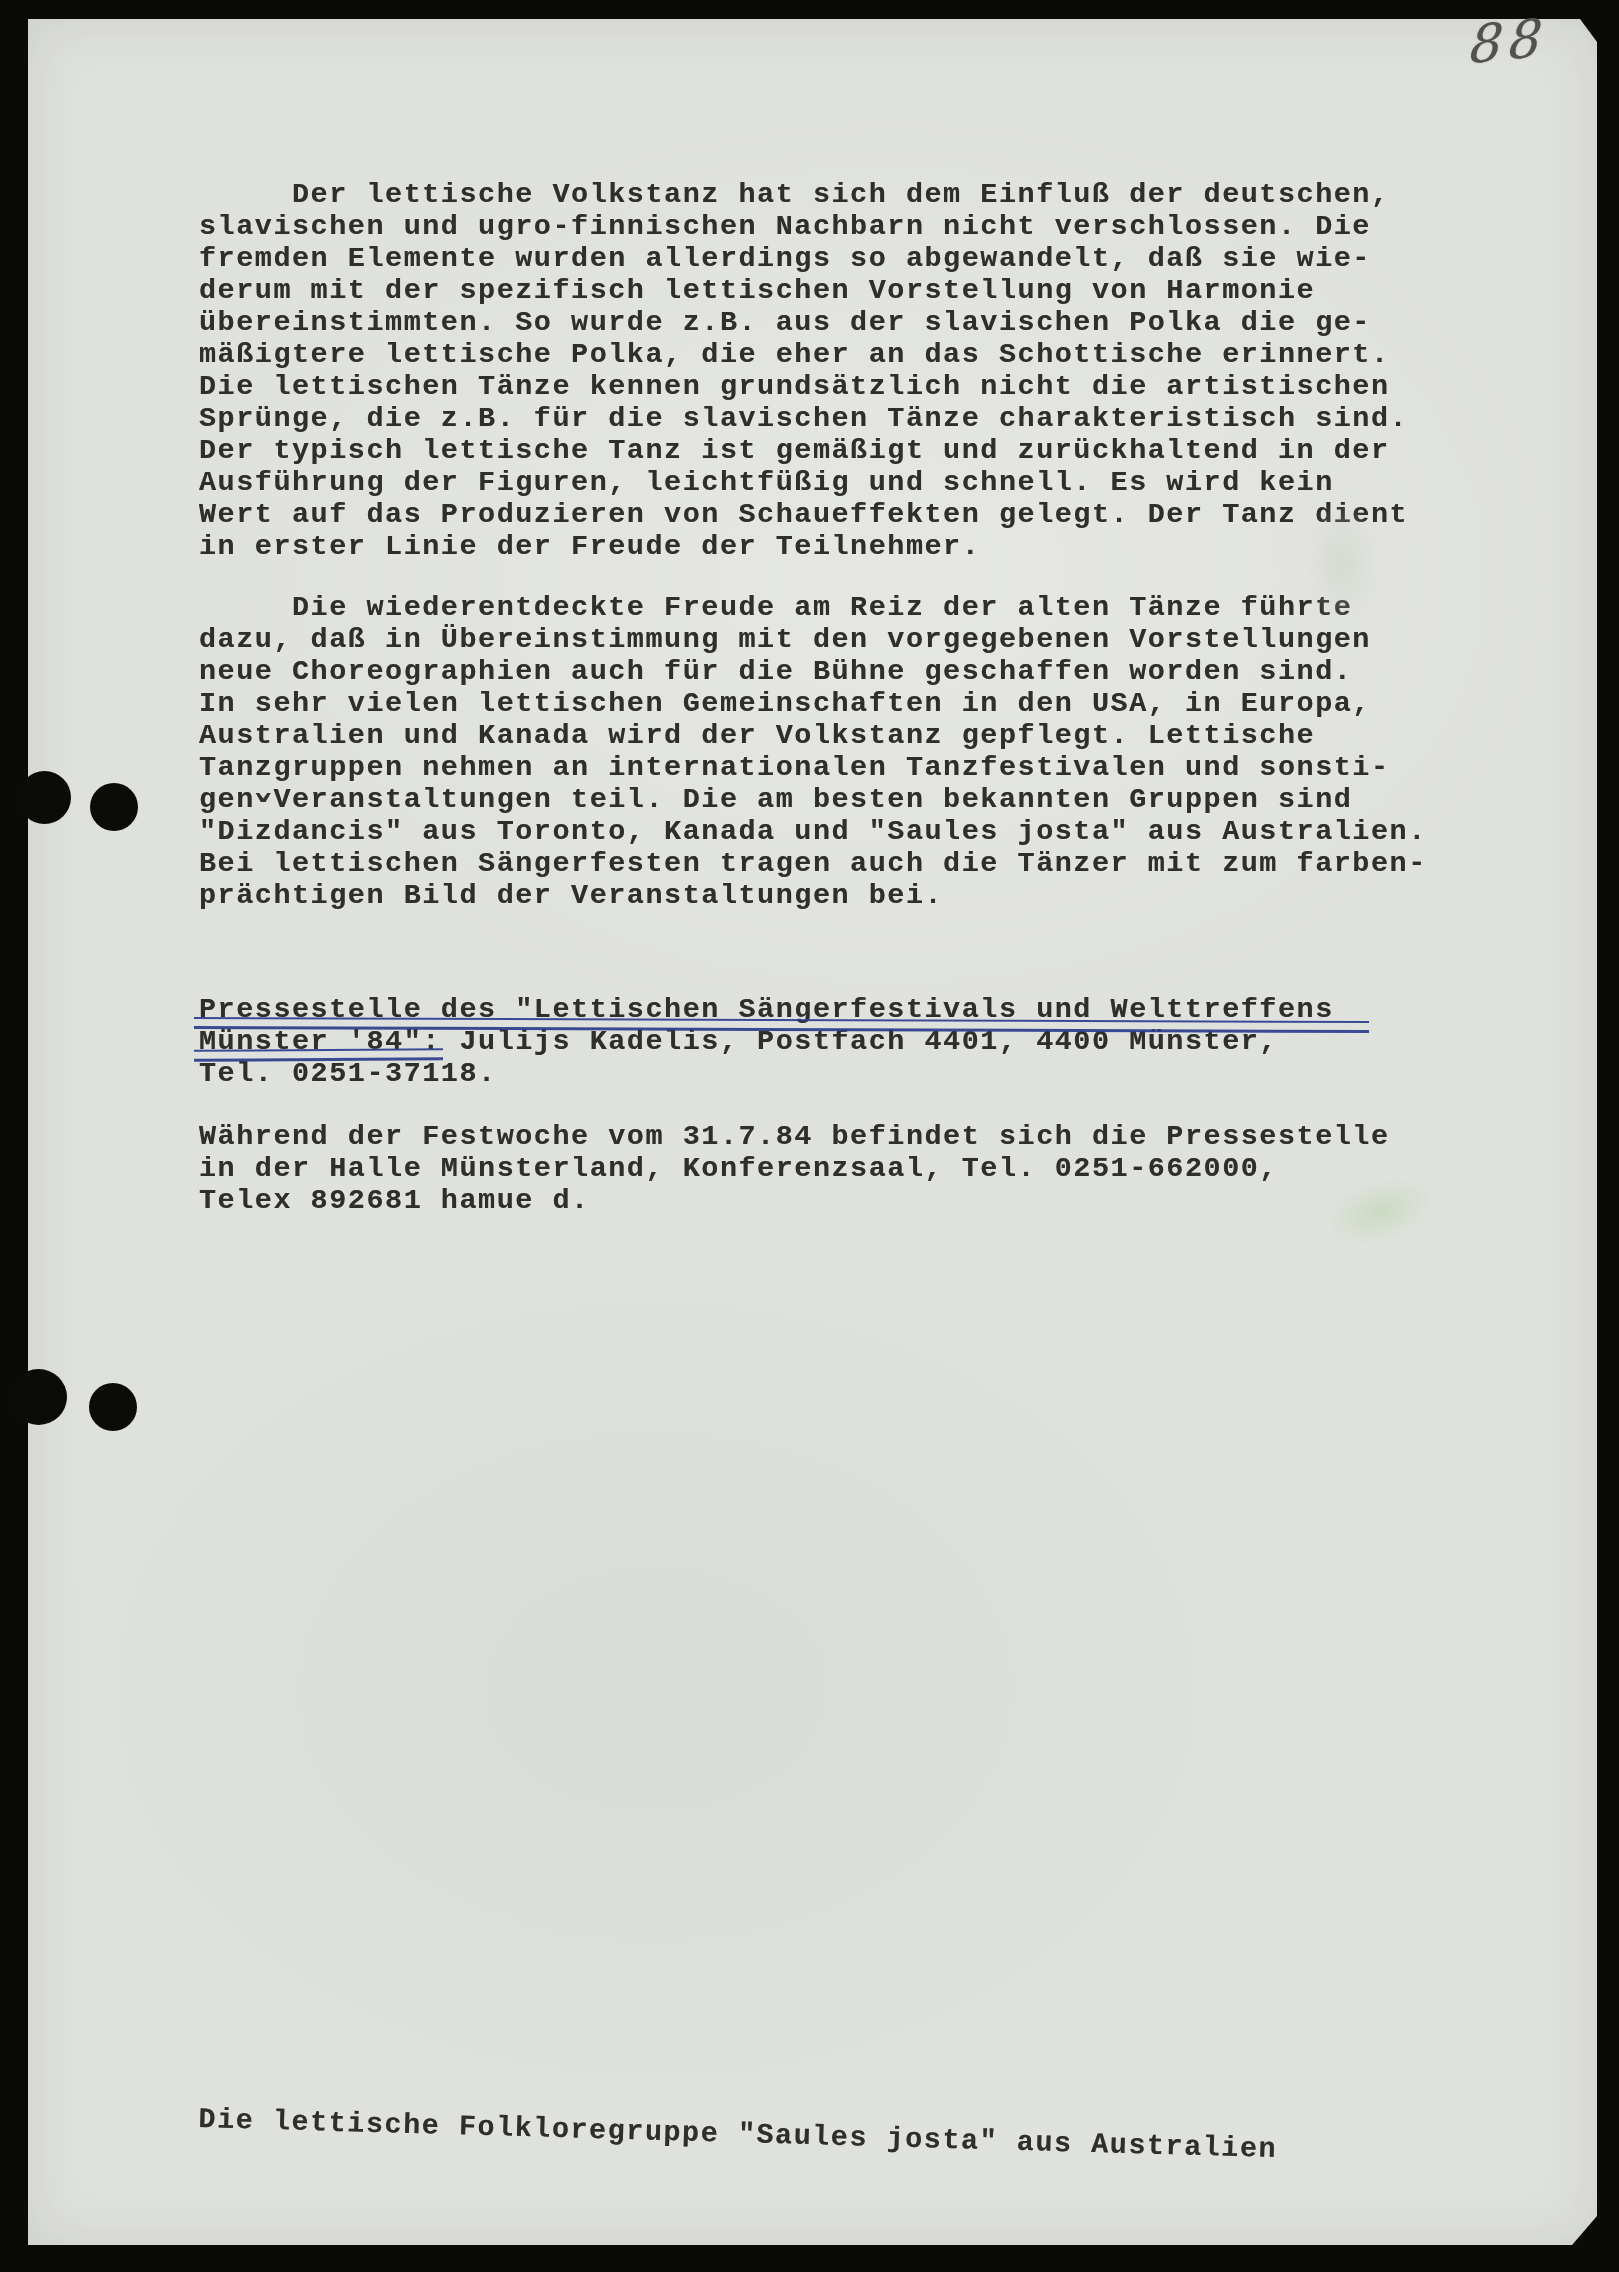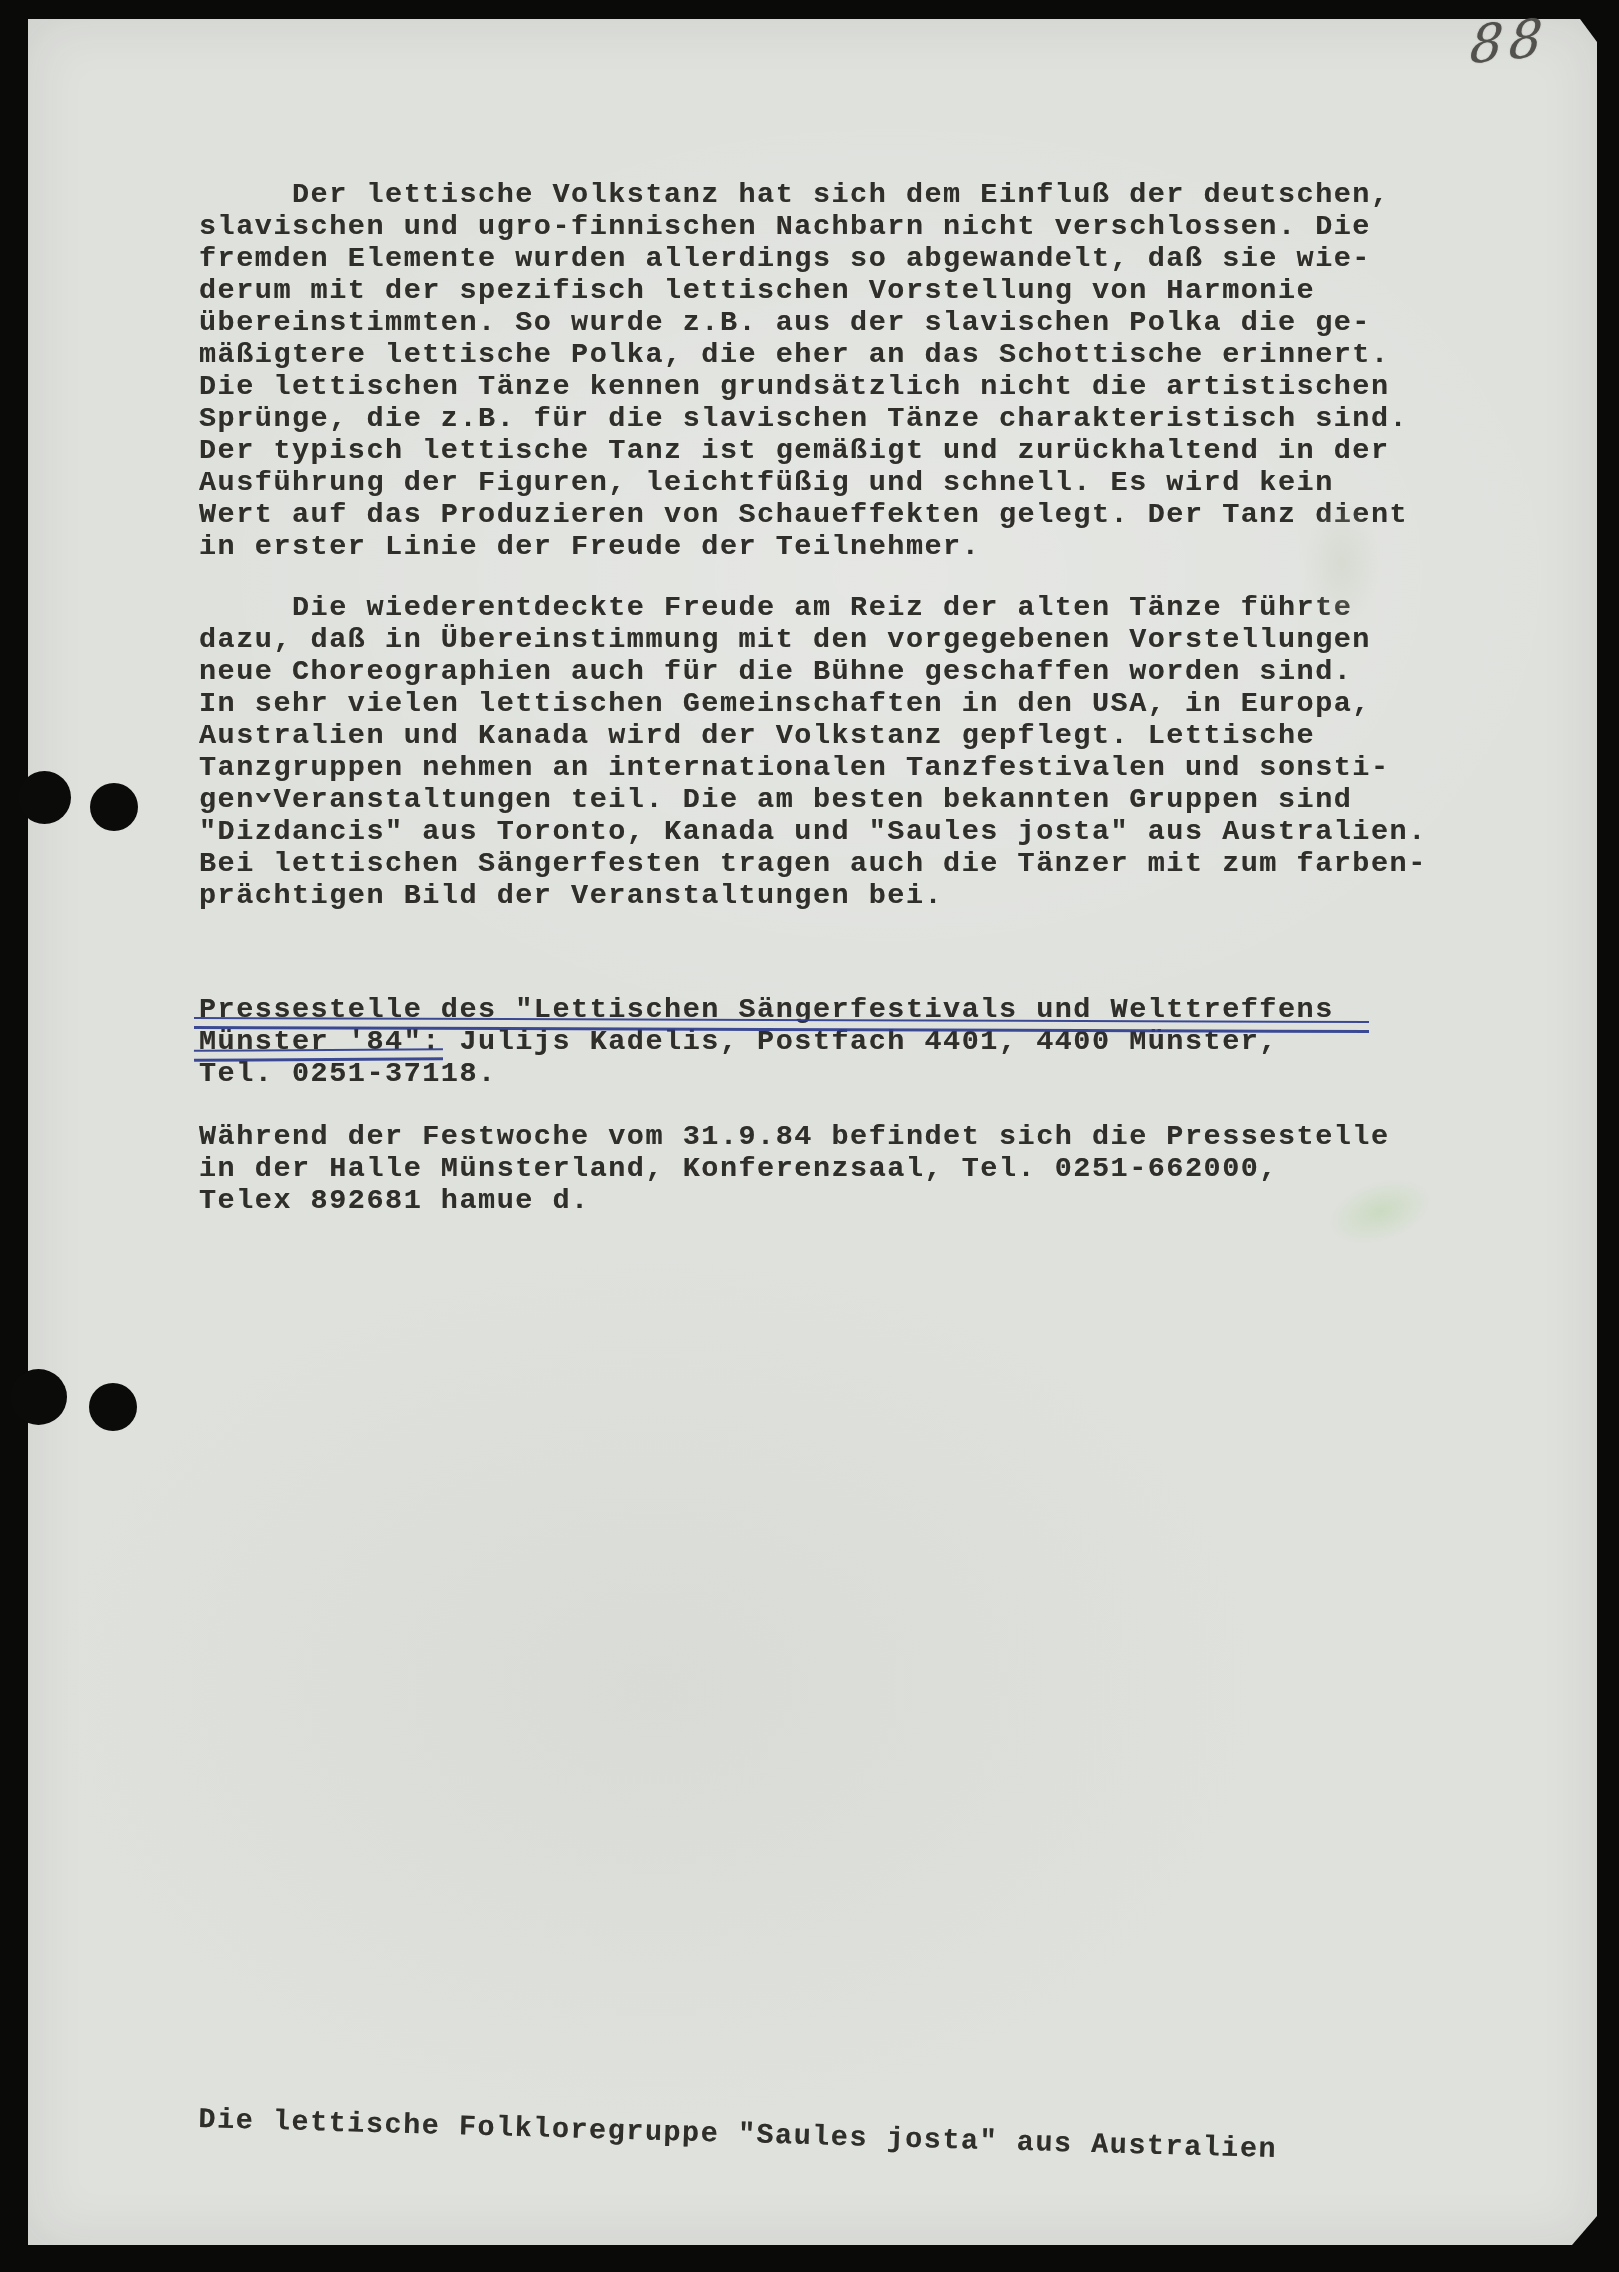--- a/index.html
+++ b/index.html
@@ -136,21 +136,21 @@
 
   <span class="caron">ˇ</span>
 
   <pre class="tw press">Pressestelle des "Lettischen Sängerfestivals und Welttreffens
 Münster '84": Julijs Kadelis, Postfach 4401, 4400 Münster,
 Tel. 0251-37118.</pre>
 
   <div class="underline u1"></div>
   <div class="underline u2"></div>
 
-  <pre class="tw week">Während der Festwoche vom 31.9.84 befindet sich die Pressestelle
+  <pre class="tw week">Während der Festwoche vom 31.7.84 befindet sich die Pressestelle
 in der Halle Münsterland, Konferenzsaal, Tel. 0251-662000,
 Telex 892681 hamue d.</pre>
 
   <pre class="tw caption">Die lettische Folkloregruppe "Saules josta" aus Australien</pre>
 
   <div class="hole h1a"></div>
   <div class="hole h1b"></div>
   <div class="hole h2a"></div>
   <div class="hole h2b"></div>
 

